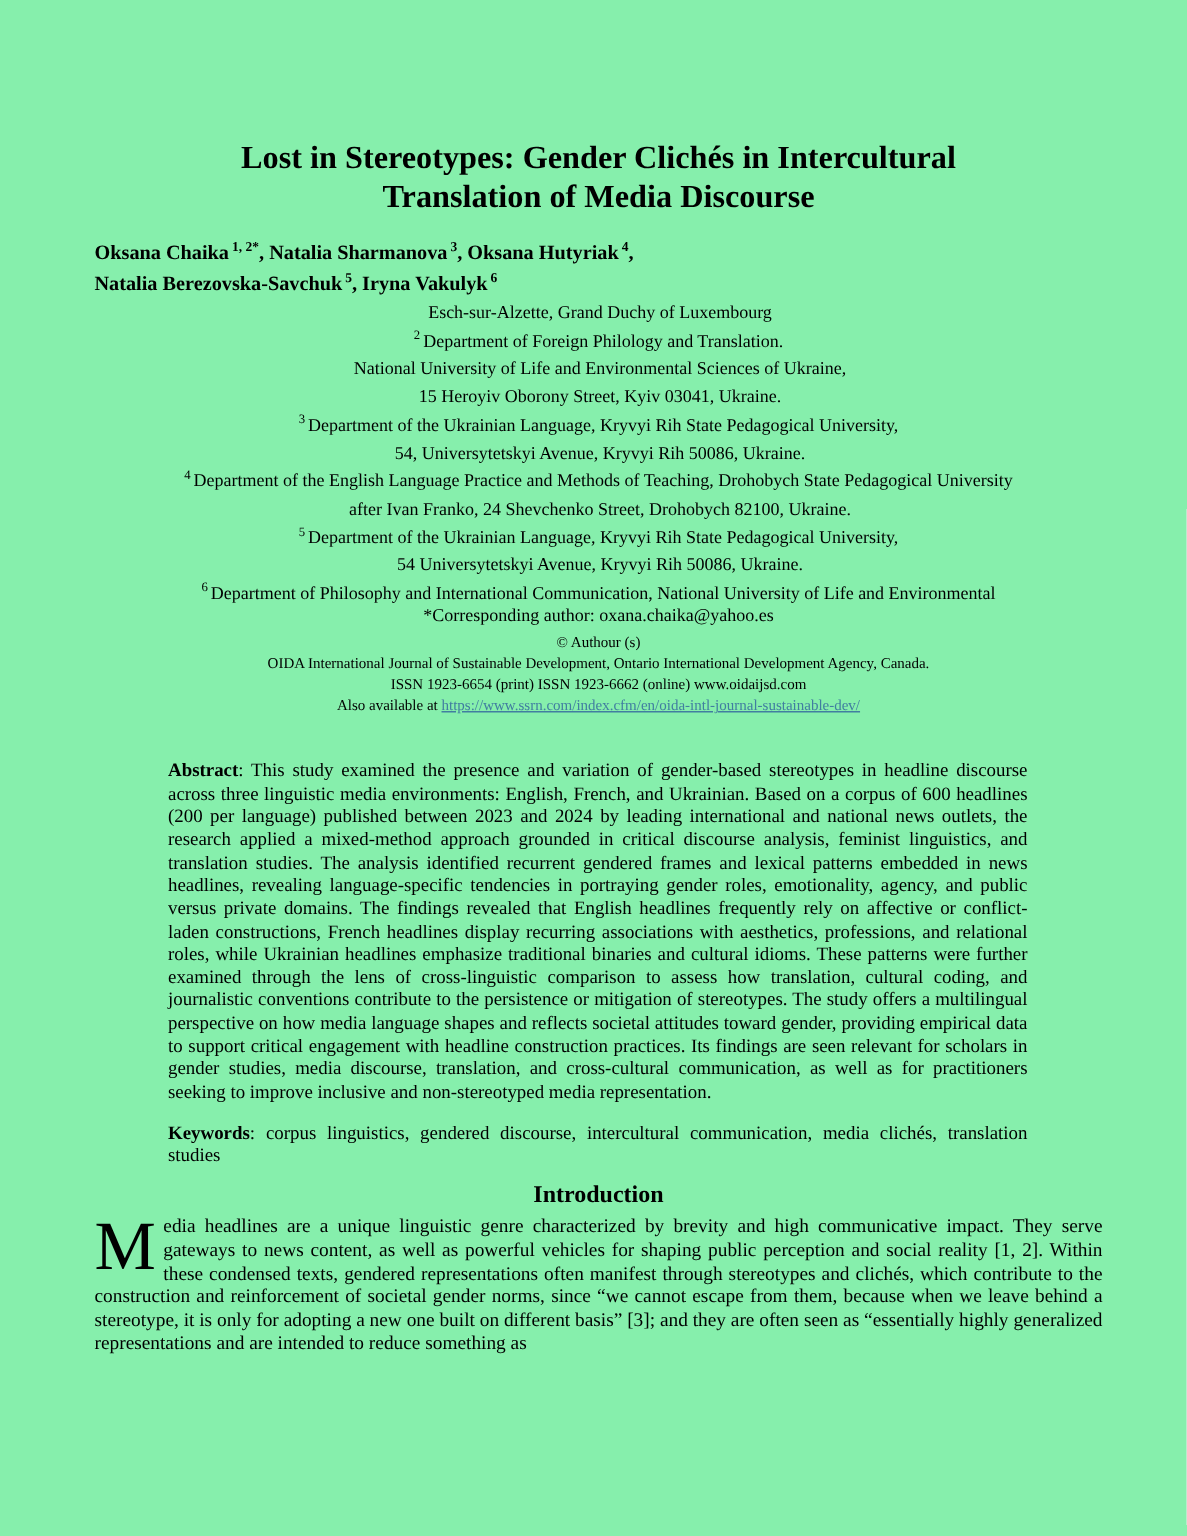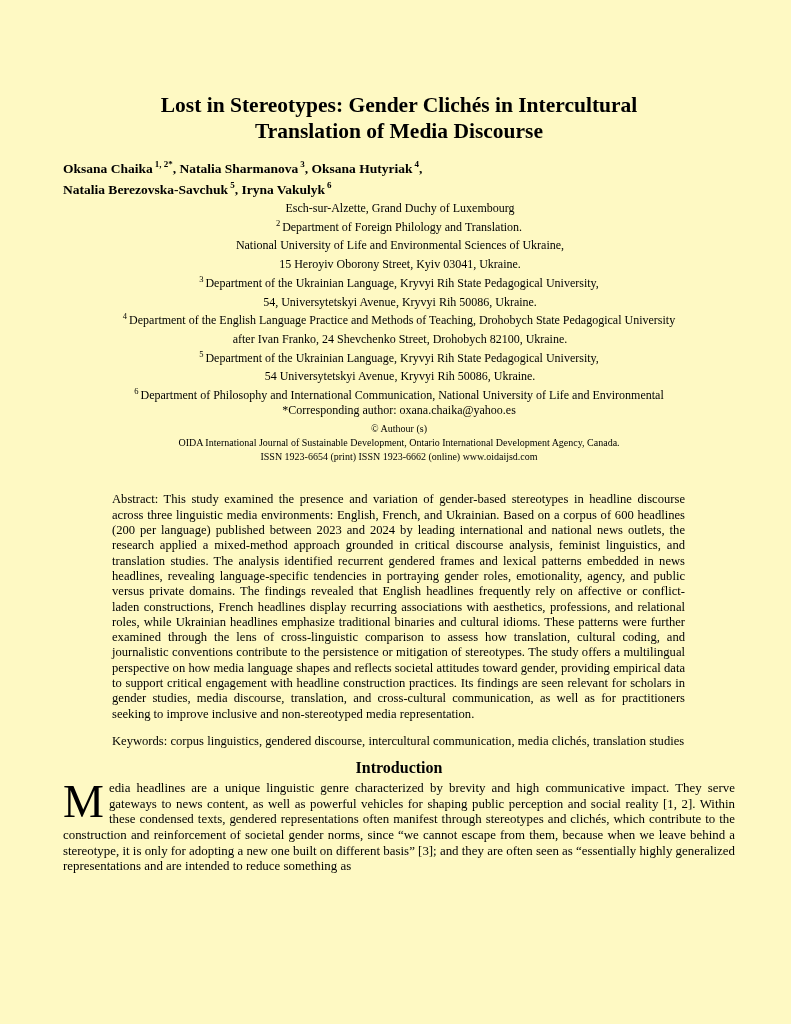--- a/index.html
+++ b/index.html
@@ -1,21 +1,21 @@
 <!DOCTYPE html>
 <html><head>
 <meta charset="utf-8">
 <style>
   html, body { margin: 0; padding: 0; background: #e8e8e8; }
   .page {
     position: relative;
     width: 791px;
     height: 1024px;
     margin: 0 auto;
-    background: #fef9c3;
+    background: #86efac;
     color: #000000;
     font-family: "Liberation Serif", "DejaVu Serif", serif;
     overflow: hidden;
     box-sizing: border-box;
     padding: 92px 56px 0 63px;
   }
   .title {
     margin: 0;
     text-align: center;
     font-size: 21.5px;
@@ -55,21 +55,21 @@
     cursor: pointer;
   }
   .abstract, .keywords {
     margin: 0 50px 0 49px;
     text-align: justify;
     font-size: 12.6px;
     line-height: 15.3px;
   }
   .abstract { margin-top: 28px; }
   .keywords { margin-top: 12px; }
-  .bold { font-weight: normal; }
+  .bold { font-weight: bold; }
   .intro-heading {
     margin: 10px 0 0 0;
     text-align: center;
     font-size: 16px;
     font-weight: bold;
     line-height: 17px;
   }
   .intro-paragraph {
     margin: 5px 0 0 0;
     text-align: justify;
@@ -110,20 +110,21 @@
     <div><sup>5</sup><span>Department of the Ukrainian Language, Kryvyi Rih State Pedagogical University,</span></div>
     <div><sup></sup><span>54 Universytetskyi Avenue, Kryvyi Rih 50086, Ukraine.</span></div>
     <div><sup>6</sup><span>Department of Philosophy and International Communication, National University of Life and Environmental</span></div>
     <div><span>*Corresponding author: oxana.chaika@yahoo.es</span></div>
   </div>
 
   <div class="copyright">
     <div>© Authour (s)</div>
     <div>OIDA International Journal of Sustainable Development, Ontario International Development Agency, Canada.</div>
     <div>ISSN 1923-6654 (print) ISSN 1923-6662 (online) www.oidaijsd.com</div>
+    <div><span>Also available at </span><a class="link">https://www.ssrn.com/index.cfm/en/oida-intl-journal-sustainable-dev/</a></div>
   </div>
 
   <p class="abstract"><span class="bold">Abstract</span><span>: </span><span>This study examined the presence and variation of gender-based stereotypes in headline discourse across three linguistic media environments: English, French, and Ukrainian. Based on a corpus of 600 headlines (200 per language) published between 2023 and 2024 by leading international and national news outlets, the research applied a mixed-method approach grounded in critical discourse analysis, feminist linguistics, and translation studies. The analysis identified recurrent gendered frames and lexical patterns embedded in news headlines, revealing language-specific tendencies in portraying gender roles, emotionality, agency, and public versus private domains. The findings revealed that English headlines frequently rely on affective or conflict-laden constructions, French headlines display recurring associations with aesthetics, professions, and relational roles, while Ukrainian headlines emphasize traditional binaries and cultural idioms. These patterns were further examined through the lens of cross-linguistic comparison to assess how translation, cultural coding, and journalistic conventions contribute to the persistence or mitigation of stereotypes. The study offers a multilingual perspective on how media language shapes and reflects societal attitudes toward gender, providing empirical data to support critical engagement with headline construction practices. Its findings are seen relevant for scholars in gender studies, media discourse, translation, and cross-cultural communication, as well as for practitioners seeking to improve inclusive and non-stereotyped media representation.</span></p>
 
   <p class="keywords"><span class="bold">Keywords</span><span>: </span><span>corpus linguistics, gendered discourse, intercultural communication, media clichés, translation studies</span></p>
 
   <h2 class="intro-heading">Introduction</h2>
 
   <p class="intro-paragraph"><span class="dropcap">M</span><span>edia headlines are a unique linguistic genre characterized by brevity and high communicative impact. They serve gateways to news content, as well as powerful vehicles for shaping public perception and social reality [1, 2]. Within these condensed texts, gendered representations often manifest through stereotypes and clichés, which contribute to the construction and reinforcement of societal gender norms, since “we cannot escape from them, because when we leave behind a stereotype, it is only for adopting a new one built on different basis” [3]; and they are often seen as “essentially highly generalized representations and are intended to reduce something as</span></p>
 

